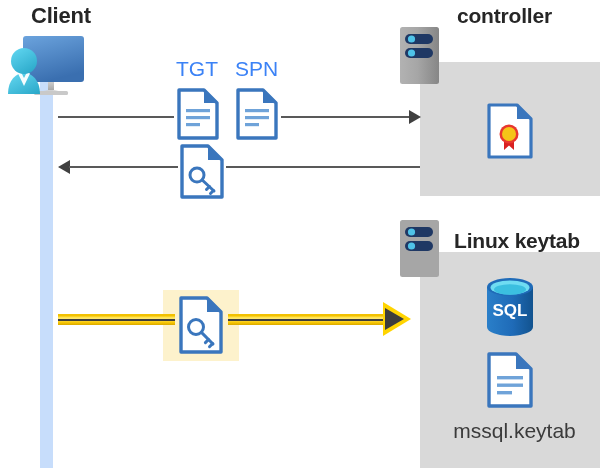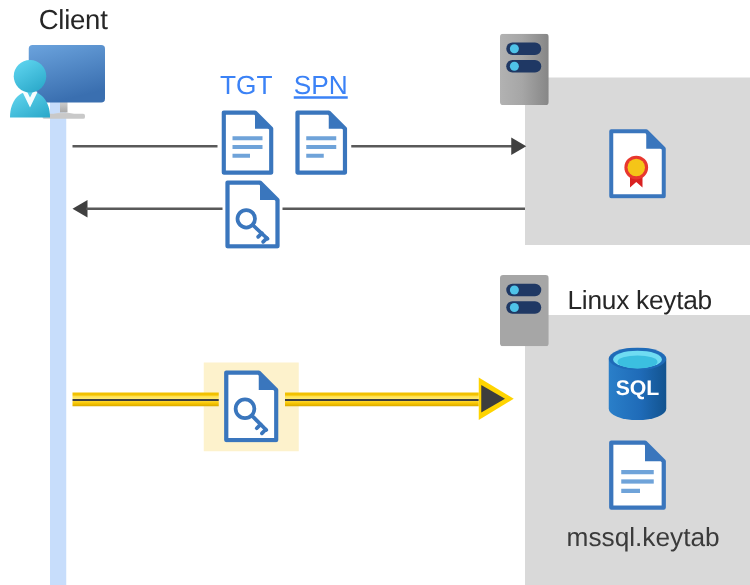--- a/index.html
+++ b/index.html
@@ -19,21 +19,21 @@
   }
   .abs { position: absolute; }
 
   
   .gray-panel {
     background: #d9d9d9;
   }
 
   
   .title {
-    font-weight: normal;
+    font-weight: bold;
     color: #262626;
     font-size: 21px;
     line-height: 25px;
     letter-spacing: -0.2px;
   }
   .title-client { font-size: 22px; }
 
   
   .msg-label {
     font-size: 21px;
@@ -146,20 +146,21 @@
 
       <path d="M4 66 C4 52 12 45 20 45 C28 45 36 52 36 66 Z" fill="url(#bodyGrad)"></path>
 
       <path d="M14 45.5 L20 58 L26 45.5 L23 44 L20 50 L17 44 Z" fill="#ffffff" opacity="0.95"></path>
 
       <circle cx="20" cy="33" r="13" fill="url(#headGrad)"></circle>
     </svg>
   </div>
 
   <div class="abs title" style="left:457px; top:3px;">
+    <div>controller</div>
   </div>
 
   <div class="abs" style="left:400px; top:27px; width:39px; height:57px;">
     <svg class="icon" width="39" height="57" viewBox="0 0 39 57">
       <defs>
         <linearGradient id="srvGrad1" x1="0" y1="0" x2="1" y2="0">
           <stop offset="0" stop-color="#b2b2b2"></stop>
           <stop offset="0.45" stop-color="#a6a6a6"></stop>
           <stop offset="1" stop-color="#868686"></stop>
         </linearGradient>
@@ -178,21 +179,21 @@
       <path d="M30 2 L44 16 L30 16 Z" fill="#3a76bd"></path>
 
       <path d="M17 33 L17 47 L22 42.5 L27 47 L27 33 Z" fill="#d92121"></path>
 
       <circle cx="22" cy="31" r="9.5" fill="#e8372e"></circle>
       <circle cx="22" cy="31" r="7" fill="#f5c518"></circle>
     </svg>
   </div>
 
   <div class="abs msg-label" style="left:176px; top:57px;">TGT</div>
-  <div class="abs msg-label" style="left:235px; top:57px;text-decoration:underline;">SPN</div>
+  <div class="abs msg-label" style="left:235px; top:57px;">SPN</div>
 
   <div class="abs arrow-line" style="left:58px; top:116px; width:116px;"></div>
   <div class="abs arrow-line" style="left:281px; top:116px; width:130px;"></div>
   <div class="abs arrowhead-right" style="left:409px; top:110px;"></div>
 
   <div class="abs" style="left:177px; top:88px; width:42px; height:52px;">
     <svg class="icon" width="42" height="52" viewBox="0 0 42 52">
       <path d="M2 2 L27 2 L40 15 L40 50 L2 50 Z" fill="#ffffff" stroke="#3a76bd" stroke-width="3.4" stroke-linejoin="round"></path>
       <path d="M27 2 L40 15 L27 15 Z" fill="#3a76bd"></path>
       <rect x="9" y="21" width="24" height="3.2" fill="#6fa3d9"></rect>

